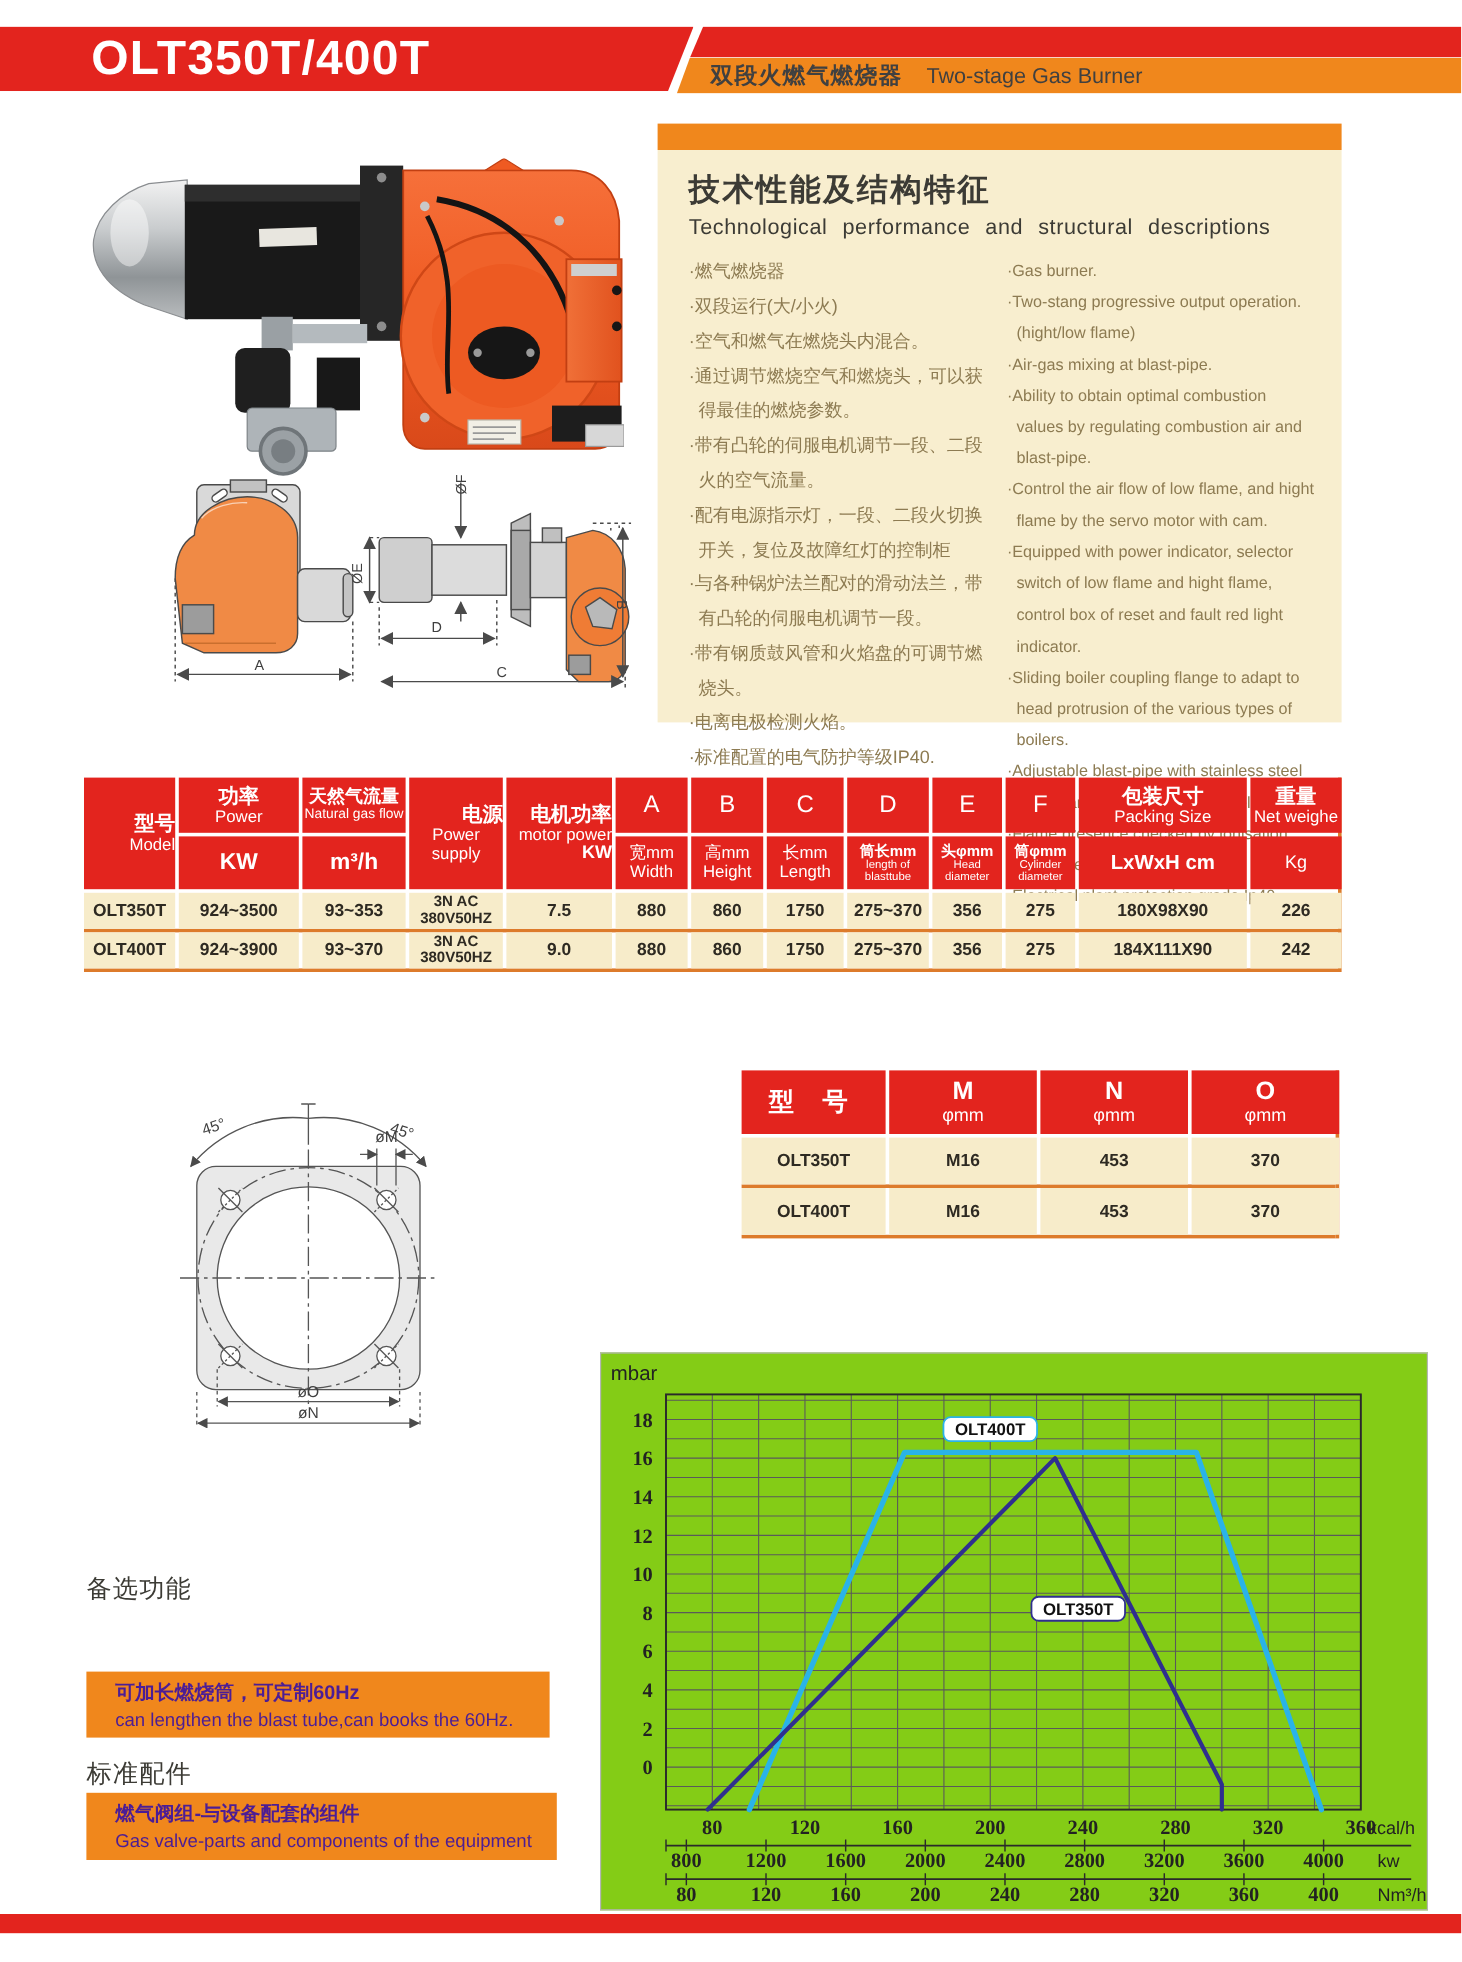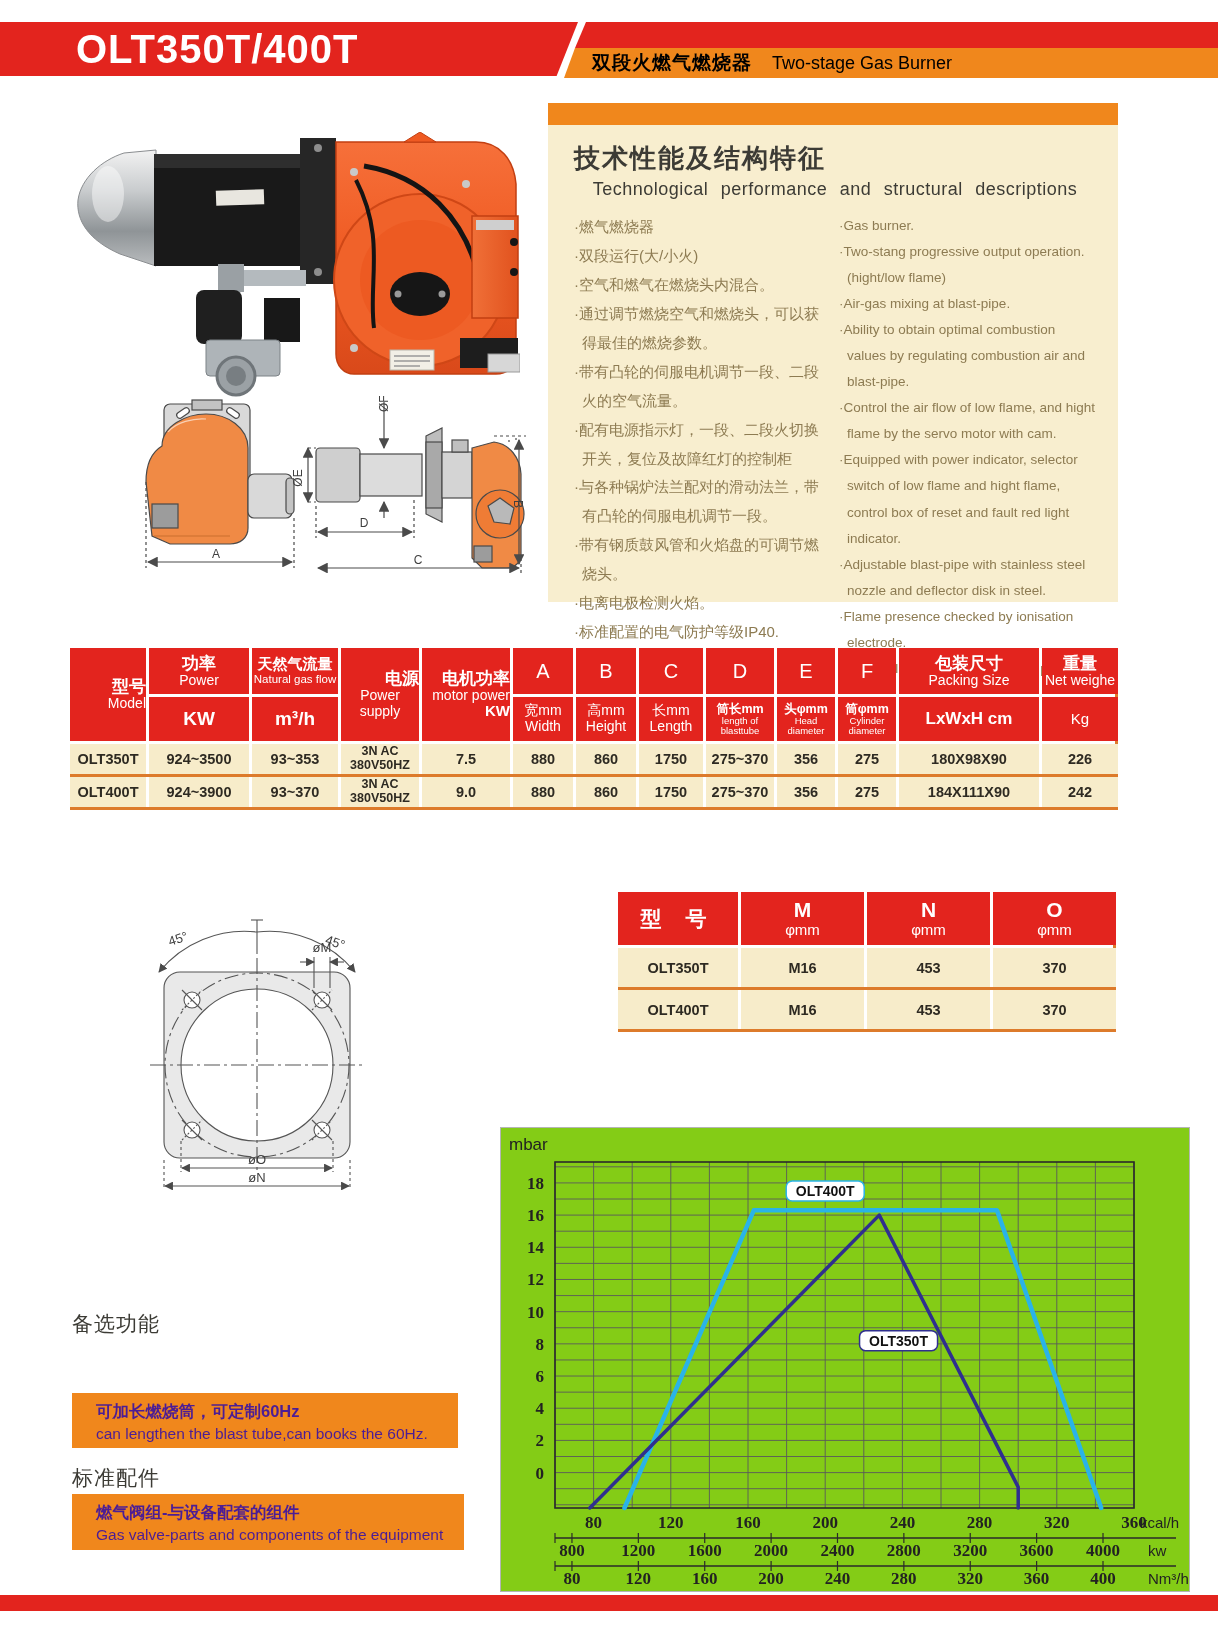--- a/index.html
+++ b/index.html
@@ -18,21 +18,21 @@
   .page{position:relative;width:1218px;height:1635px;background:#fff;overflow:hidden;}
 
   
   .hdr-left{position:absolute;left:0;top:22px;width:578px;height:54px;background:var(--red);
     clip-path:polygon(0 0,100% 0,96.3% 100%,0 100%);display:flex;align-items:center;}
   .hdr-left .title{color:#fff;font-size:40px;font-weight:bold;padding-left:76px;letter-spacing:1px;}
   .hdr-right{position:absolute;left:556px;top:22px;width:662px;height:56px;}
   .hdr-right .strip-red{position:absolute;left:0;top:0;width:100%;height:26px;background:var(--red);
     clip-path:polygon(30px 0,100% 0,100% 100%,19px 100%);}
   .hdr-right .strip-orange{position:absolute;left:0;top:26px;width:100%;height:30px;background:var(--orange);
-    clip-path:polygon(19px 0,100% 0,100% 100%,8px 100%);display:flex;align-items:center;gap:20px;padding-left:36px;color:#000000;}
+    clip-path:polygon(19px 0,100% 0,100% 100%,8px 100%);display:flex;align-items:center;gap:20px;padding-left:36px;color:#404040;}
   .strip-orange .cn{font-size:19px;font-weight:bold;letter-spacing:1px;}
   .strip-orange .en{font-size:18px;}
 
   
   .tech-strip{position:absolute;left:548px;top:103px;width:570px;height:22px;background:var(--orange);}
   .tech-panel{position:absolute;left:548px;top:125px;width:570px;height:477px;background:var(--beige);padding:16px 22px 10px 26px;}
   .tech-panel .h-cn{font-size:26px;font-weight:bold;color:var(--ink);letter-spacing:2px;}
   .tech-panel .h-en{font-size:18px;color:var(--ink);letter-spacing:.5px;word-spacing:7px;margin-top:3px;}
   .bullet-cols{display:flex;gap:14px;margin-top:13px;}
   .bullets-cn{width:256px;font-size:15px;line-height:1.93;color:var(--olive);}
@@ -42,21 +42,21 @@
   
   .spec-table{position:absolute;left:70px;top:648px;width:1048px;border-right:3px solid var(--orange-sep);}
   .spec-grid{display:grid;grid-template-columns:76px 100px 86px 78px 88px 60px 60px 64px 68px 58px 58px 140px 76px;column-gap:3px;}
   .spec-head{grid-template-rows:46px 44px;row-gap:3px;}
   .hcell{background:var(--red);color:#fff;display:flex;flex-direction:column;align-items:center;justify-content:center;text-align:center;line-height:1.12;}
   .span2{grid-row:1/3;align-items:flex-end;}
   .t1{grid-row:1;} .t2{grid-row:2;}
   .c1{grid-column:1}.c2{grid-column:2}.c3{grid-column:3}.c4{grid-column:4}.c5{grid-column:5}.c6{grid-column:6}
   .c7{grid-column:7}.c8{grid-column:8}.c9{grid-column:9}.c10{grid-column:10}.c11{grid-column:11}.c12{grid-column:12}.c13{grid-column:13}
   .h-cn{font-size:17px;font-weight:bold;}
-  .h-en{font-size:11.5px;text-align:center;}
+  .h-en{font-size:11.5px;}
   .h-letter{font-size:20px;}
   .h-sub{font-size:19px;font-weight:bold;}
   .h-cn-sm{font-size:12.5px;font-weight:bold;}
   .h-en-xs{font-size:9.5px;line-height:1.1;}
   .h-mid{font-size:14px;}
   .spec-grid.row{border-bottom:3px solid var(--orange-sep);}
   .spec-grid.row:first-of-type{margin-top:3px;}
   .cell{background:var(--cell);height:30px;display:flex;align-items:center;justify-content:center;
         font-size:14.5px;font-weight:bold;color:#2e2a22;text-align:center;}
   .cell.supply{font-size:12.5px;line-height:1.1;white-space:pre-line;}
@@ -185,20 +185,21 @@
           <div class="bullet">·电离电极检测火焰。</div>
           <div class="bullet">·标准配置的电气防护等级IP40.</div>
         </div>
       <div class="bullets-en" id="bullets-en">
           <div class="bullet">·Gas burner.</div>
           <div class="bullet">·Two-stang progressive output operation. (hight/low flame)</div>
           <div class="bullet">·Air-gas mixing at blast-pipe.</div>
           <div class="bullet">·Ability to obtain optimal combustion values by regulating combustion air and blast-pipe.</div>
           <div class="bullet">·Control the air flow of low flame, and hight flame by the servo motor with cam.</div>
           <div class="bullet">·Equipped with power indicator, selector switch of low flame and hight flame, control box of reset and fault red light indicator.</div>
+          <div class="bullet">·Sliding boiler coupling flange to adapt to head protrusion of the various types of boilers.</div>
           <div class="bullet">·Adjustable blast-pipe with stainless steel nozzle and deflector disk in steel.</div>
           <div class="bullet">·Flame presence checked by ionisation electrode.</div>
           <div class="bullet">·Electrical plant protection grade Ip40</div>
         </div>
     </div>
   </div>
 
   <svg style="position:absolute;left:64px;top:386px;" width="462" height="198" viewBox="0 0 462 198">
     <defs>
       <marker id="arr" viewBox="0 0 10 10" refX="9" refY="5" markerWidth="9" markerHeight="9" orient="auto-start-reverse">

